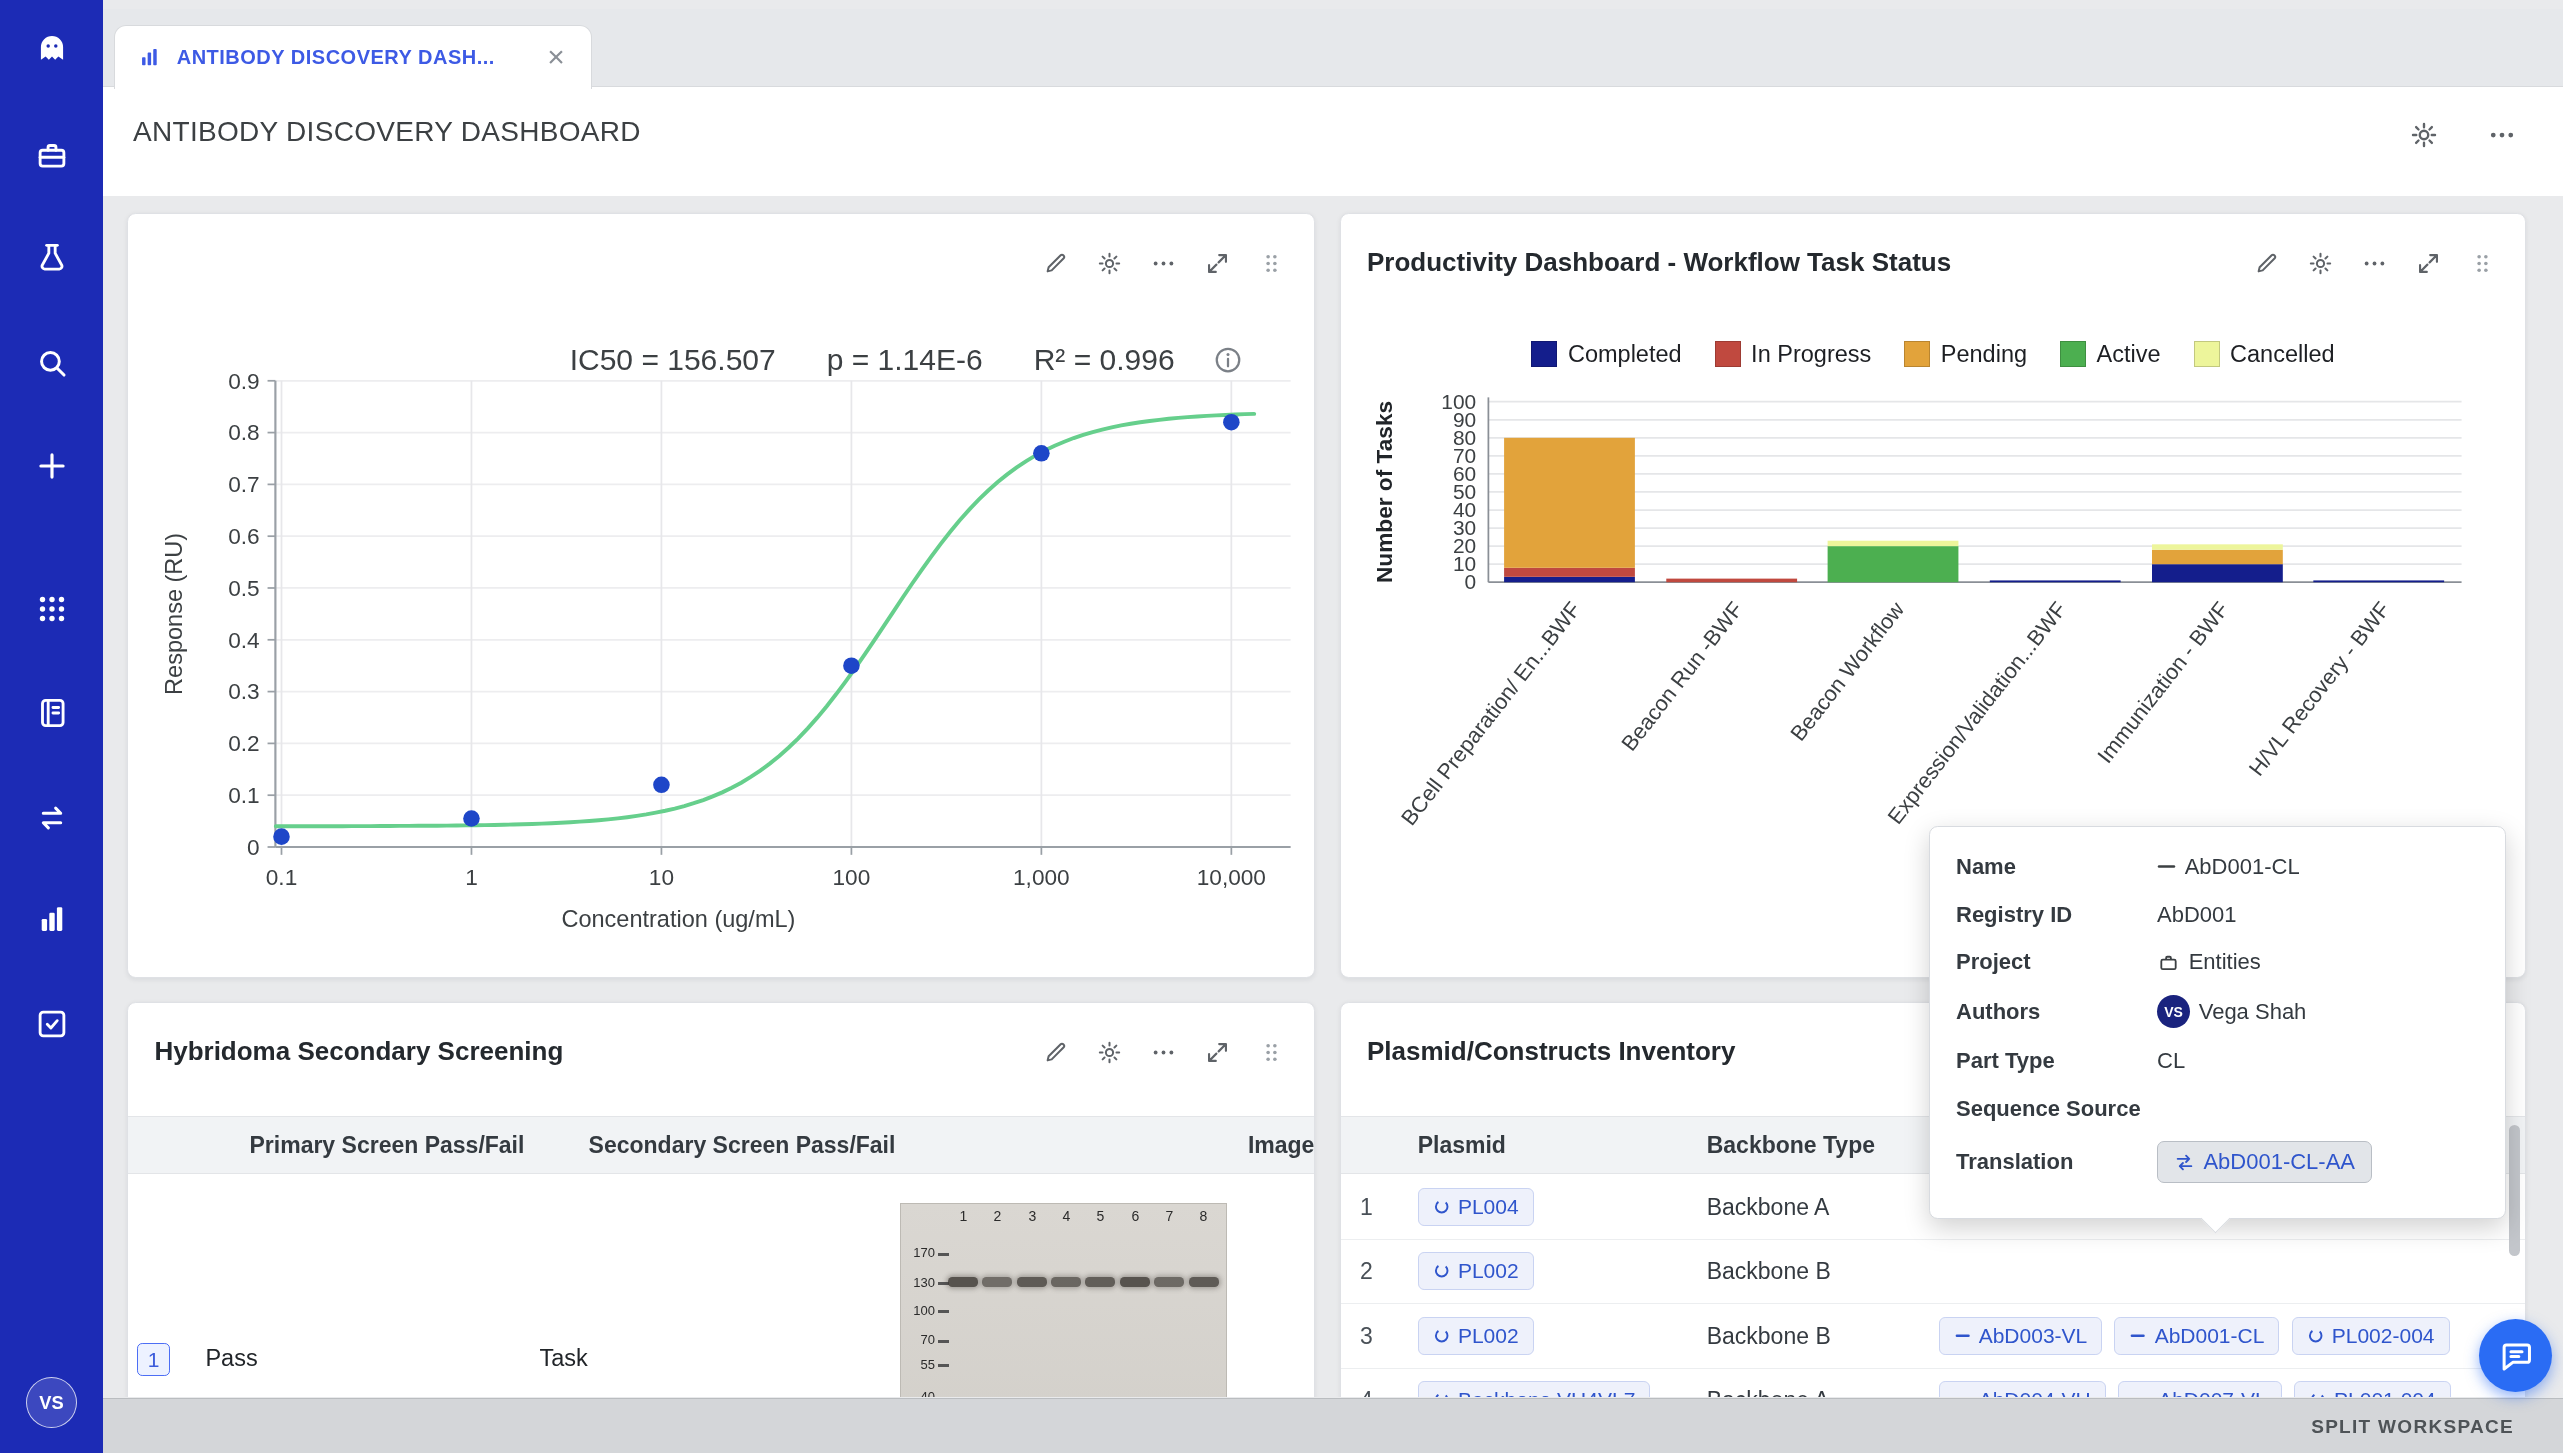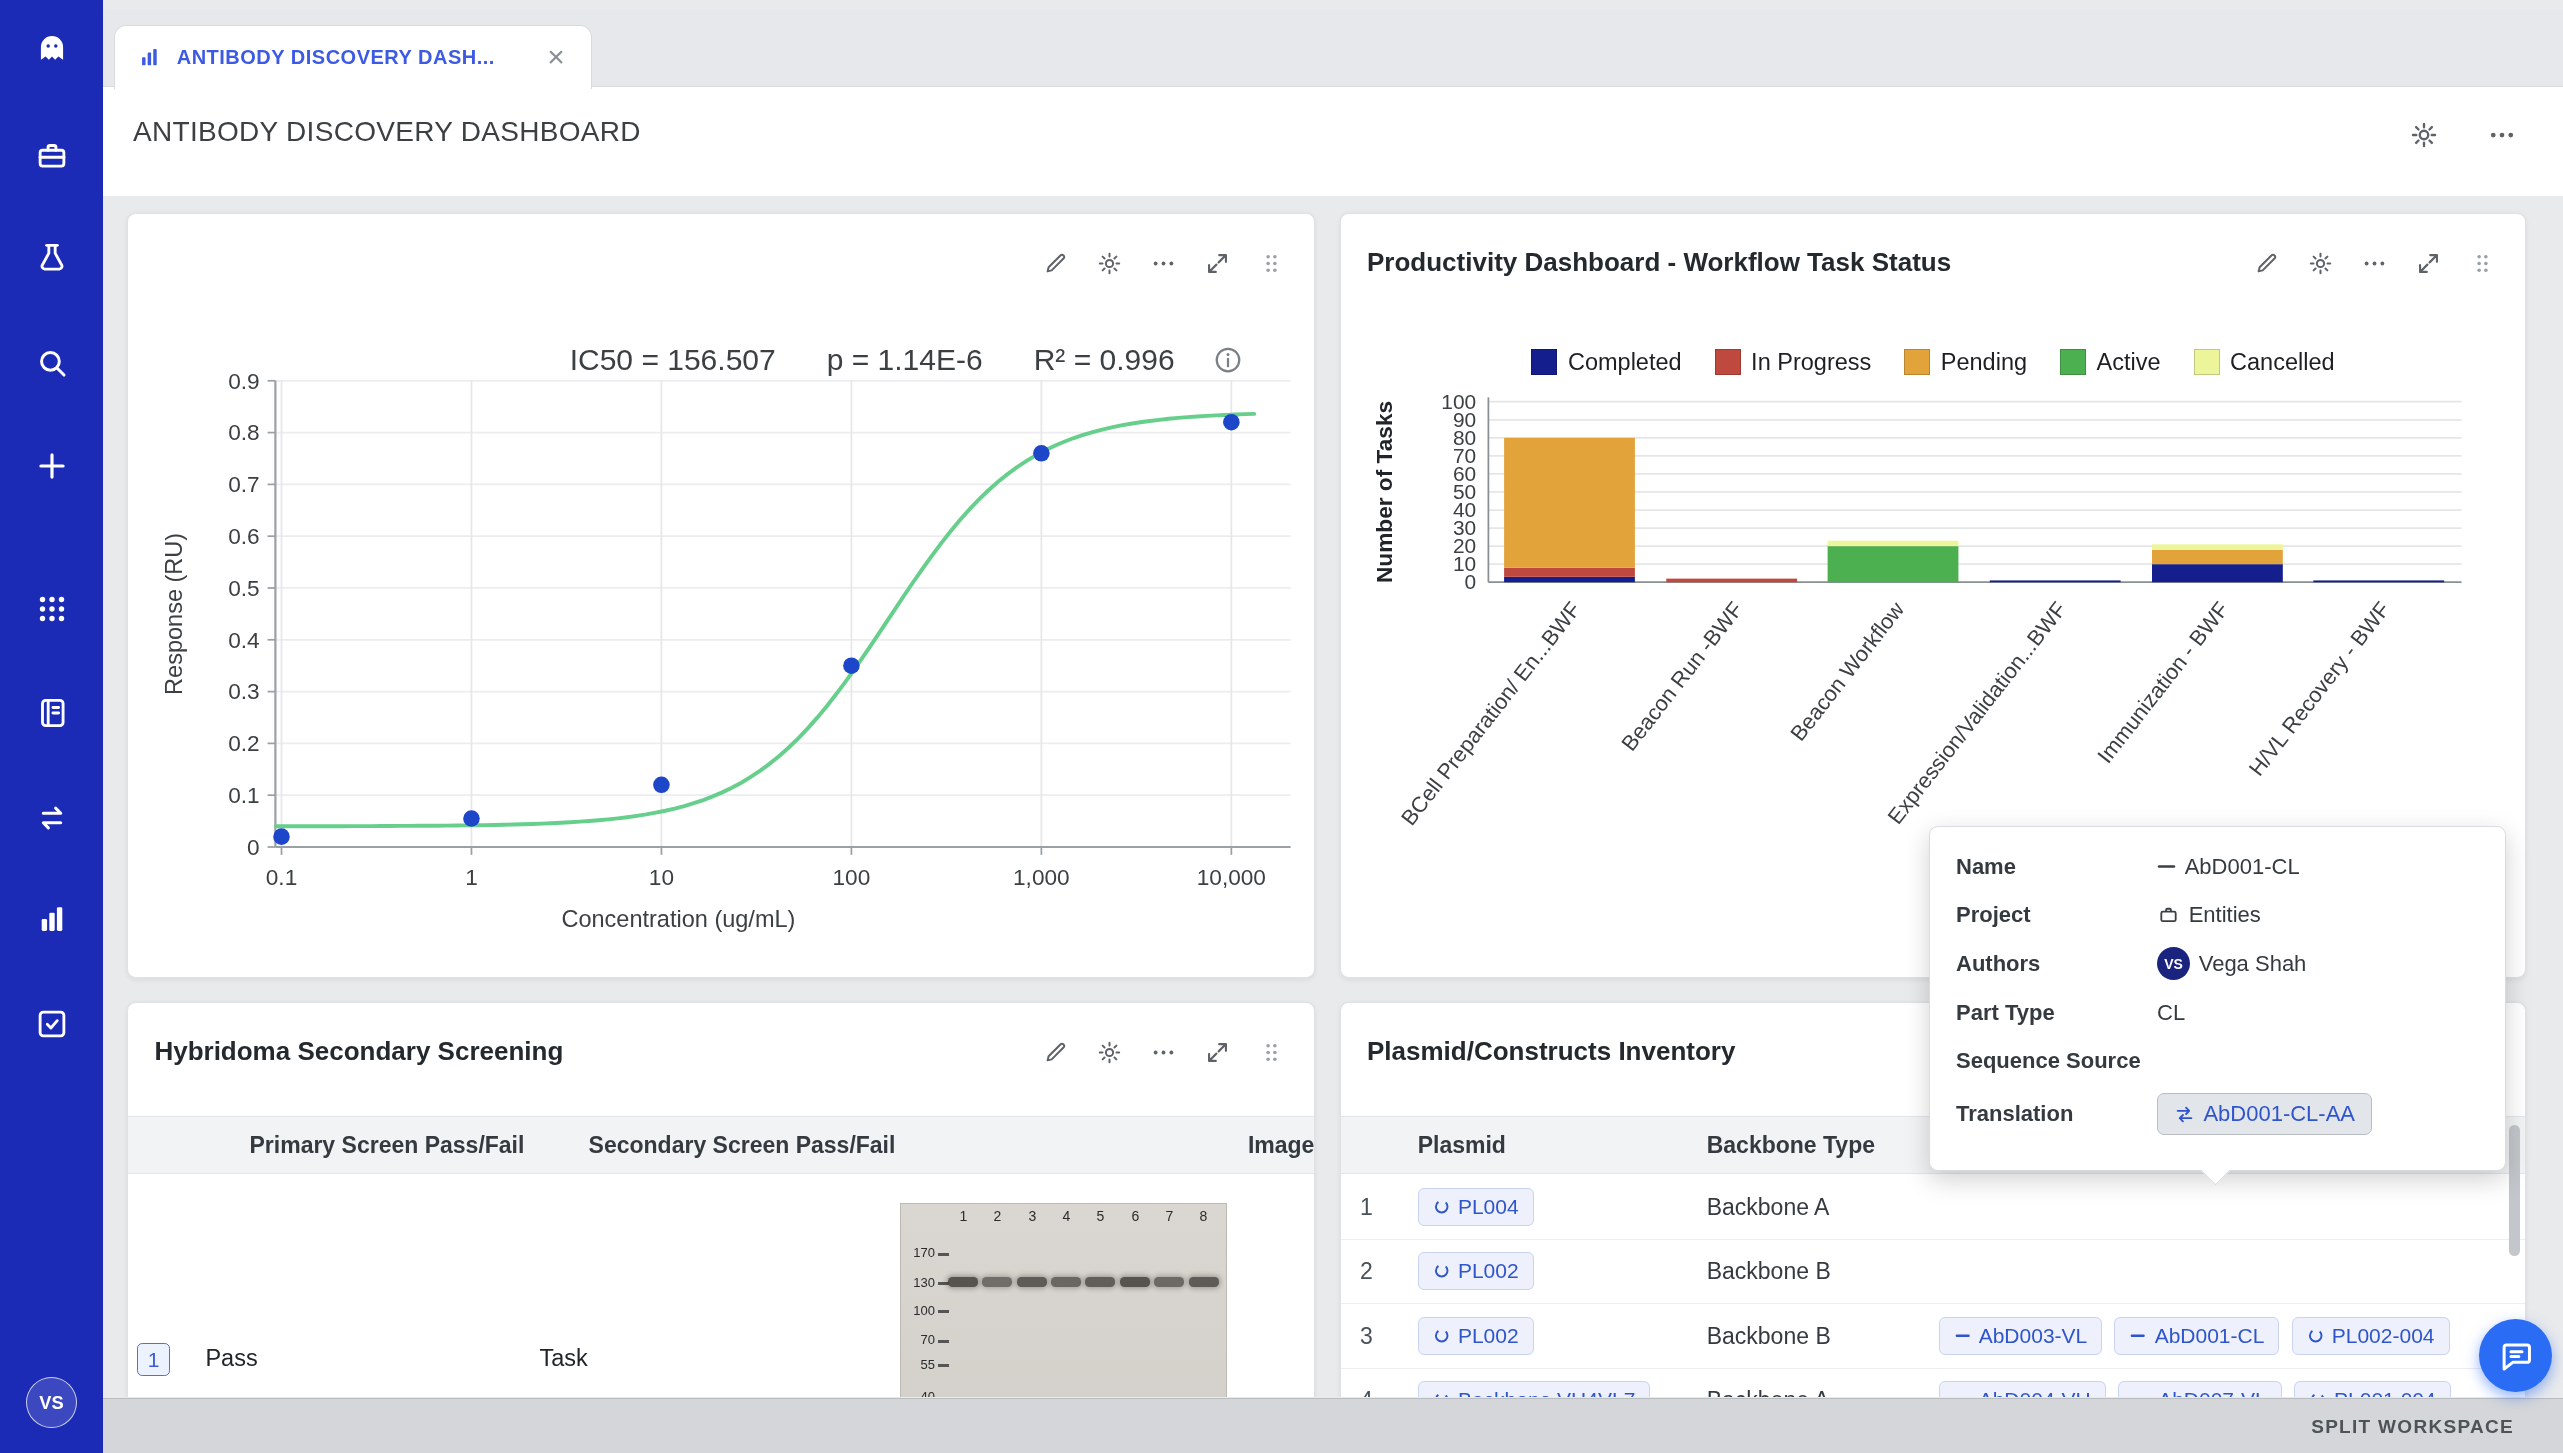--- a/index.html
+++ b/index.html
@@ -40,21 +40,21 @@
   .toolbar { position:absolute; right:19px; top:26px; display:flex; gap:7px; align-items:center; }
   .tbtn { width:47px; height:47px; display:flex; align-items:center; justify-content:center; border-radius:5.2px; color:#5f6368; cursor:pointer; }
   .tbtn svg { width:27px; height:27px; }
 
   
   .stats { position:absolute; top:129px; right:71px; display:flex; gap:51px; align-items:center; font-size:30px; color:#3C4043; }
   .info-ic { width:30px; height:30px; margin-left:-12.2px; cursor:pointer; }
   #doseChart { position:absolute; left:0; top:145px; }
 
   
-  #barLegend { position:absolute; left:0; top:127px; width:100%; display:flex; justify-content:center; gap:33px; align-items:center;margin-top:8px; }
+  #barLegend { position:absolute; left:0; top:127px; width:100%; display:flex; justify-content:center; gap:33px; align-items:center; }
   .leg-item { display:flex; align-items:center; gap:10.5px; font-size:23.5px; color:#1D1F23; }
   .leg-sw { width:26px; height:26px; border:0.9px solid rgba(0,0,0,.18); }
   #barChart { position:absolute; left:0; top:179px; }
 
   
   .thead { position:absolute; left:0; top:113px; width:100%; height:58px; background:#F1F3F5;
       border-top:0.9px solid #E3E5E8; border-bottom:0.9px solid #E3E5E8; display:grid; align-items:center;
       font-size:23px; font-weight:700; color:#343A40; }
   #card-hybri .thead { grid-template-columns:61px 335px 371px 1fr;text-align:right; }
   #card-plasmid .thead { grid-template-columns:61px 289px 244px 1fr; }
@@ -649,20 +649,24 @@
     <div class="prow-p">
         <span class="plabel">Name</span>
       <span class="pvalue">
           <svg viewBox="0 0 18 18" style="width:19px;height:19px">
             <path d="M2 9h14" stroke="#3C4043" stroke-width="2.6" stroke-linecap="round"></path>
           </svg>
           <span>AbD001-CL</span>
         </span>
       </div>
     <div class="prow-p">
+        <span class="plabel">Registry ID</span>
+      <span class="pvalue">AbD001</span>
+      </div>
+    <div class="prow-p">
         <span class="plabel">Project</span>
       <span class="pvalue">
           <svg viewBox="0 0 24 24" style="width:23px;height:23px" fill="none" stroke="#3C4043" stroke-width="1.9">
             <rect x="4.5" y="9" width="15" height="10" rx="1.6"></rect>
             <path d="M9.5 9V7.2A1.2 1.2 0 0 1 10.7 6h2.6a1.2 1.2 0 0 1 1.2 1.2V9"></path>
           </svg>
           <span>Entities</span>
         </span>
       </div>
     <div class="prow-p">

